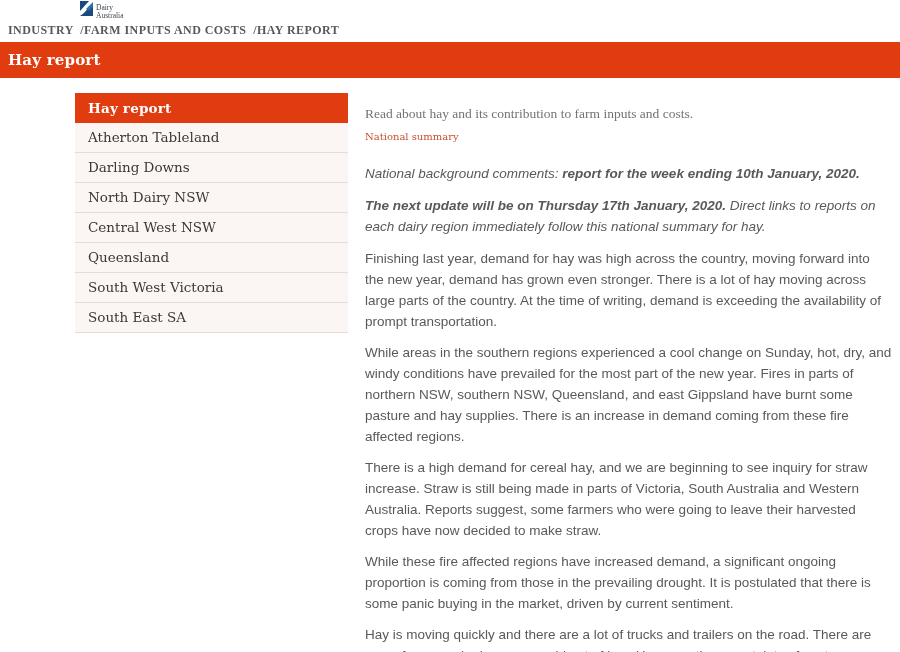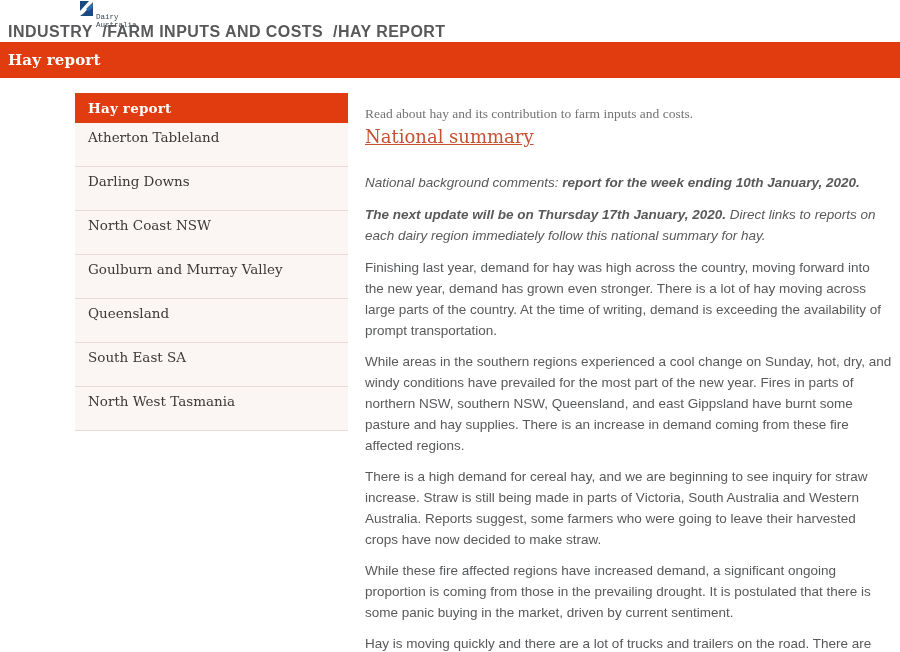--- a/index.html
+++ b/index.html
@@ -5,27 +5,27 @@
   * { margin: 0; padding: 0; box-sizing: border-box; }
   html, body { width: 900px; height: 652px; background: #ffffff; overflow: hidden; }
   body { font-family: "Liberation Sans", sans-serif; position: relative; }
 
   
   .logo {
     position: absolute; left: 80px; top: 1px;
     display: flex; align-items: flex-start; gap: 3px; cursor: pointer;
   }
   .logo-text {
-    font-family: Liberation Mono, monospace;
-    font-size: 7.5px; line-height: 8px; color: #3a4653; padding-top: 12px;
+    font-family: Liberation Serif, serif;
+    font-size: 7.5px; line-height: 8px; color: #3a4653; padding-top: 3px;
   }
   .breadcrumb {
     position: absolute; left: 8px; top: 23px;
-    font-family: Liberation Sans, sans-serif;
-    font-size: 16px; font-weight: bold; letter-spacing: 0.45px; color: #58585a;
+    font-family: Liberation Serif, serif;
+    font-size: 12px; font-weight: bold; letter-spacing: 0.45px; color: #58585a;
     white-space: nowrap;
   }
   .crumb-wrap { display: inline; }
   .crumb-wrap:first-of-type .sep { display: none; }
   .crumb-label { cursor: pointer; }
 
   
   .banner {
     position: absolute; left: 0; top: 42px; width: 900px; height: 36px;
     background: #e03c10;
@@ -40,38 +40,38 @@
   .sidebar {
     position: absolute; left: 75px; top: 93px; width: 273px;
     font-family: "DejaVu Serif", serif;
   }
   .side-selected {
     height: 30px; line-height: 30px; padding-left: 13px;
     background: #e03c10; color: #ffffff;
     font-size: 13.5px; font-weight: bold; letter-spacing: 0.2px; cursor: pointer;
   }
   .side-item {
-    height: 44px; line-height: 29px; padding-left: 13px;
+    height: 30px; line-height: 29px; padding-left: 13px;
     background: #fbf6f4; border-bottom: 1px solid #e6dbd7;
     color: #3d3835; font-size: 13.5px; cursor: pointer;
   }
 
   
   .main {
     position: absolute; left: 365px; top: 103px; width: 527px;
     color: #58595b; font-size: 13.5px; line-height: 21px;
   }
   .intro-link {
     font-family: Liberation Serif, serif;
     color: #737373; margin-bottom: 2px; cursor: pointer;
   }
   .section-heading {
     font-family: "DejaVu Serif", serif;
-    color: #c65131; font-weight: normal; font-size: 18px;
-    line-height: 21px; margin-bottom: 25px; text-decoration: underline;
+    color: #c65131; font-weight: normal; font-size: 10px;
+    line-height: 21px; margin-bottom: 16px;
   }
   .note { font-style: italic; margin-bottom: 11px; }
   .note b { font-weight: bold; }
   .body-p { margin-bottom: 10px; }
 </style>
 </head>
 <body>
 
 <div class="logo">
   <span style="display:inline-block; line-height:0;">
@@ -102,34 +102,34 @@
 </div>
 
 <div class="sidebar">
   <div class="side-selected">Hay report</div>
   <div>
 
       <div class="side-item">Atherton Tableland</div>
 
       <div class="side-item">Darling Downs</div>
 
-      <div class="side-item">North Coast NSW</div>
+      <div class="side-item">North Dairy NSW</div>
+
+      <div class="side-item">Central West NSW</div>
 
 
 
-      <div class="side-item">Goulburn and Murray Valley</div>
-
       <div class="side-item">Queensland</div>
 
+      <div class="side-item">South West Victoria</div>
 
       <div class="side-item">South East SA</div>
 
 
 
-      <div class="side-item">North West Tasmania</div>
     </div>
 </div>
 
 <div class="main">
   <div class="intro-link">Read about hay and its contribution to farm inputs and costs.</div>
   <h2 class="section-heading">National summary</h2>
 
   <p class="note"><span>National background comments: </span><b>report for the week ending 10th January, 2020.</b></p>
 
   <p class="note"><b>The next update will be on Thursday 17th January, 2020.</b><span> Direct links to reports on each dairy region immediately follow this national summary for hay.</span></p>

